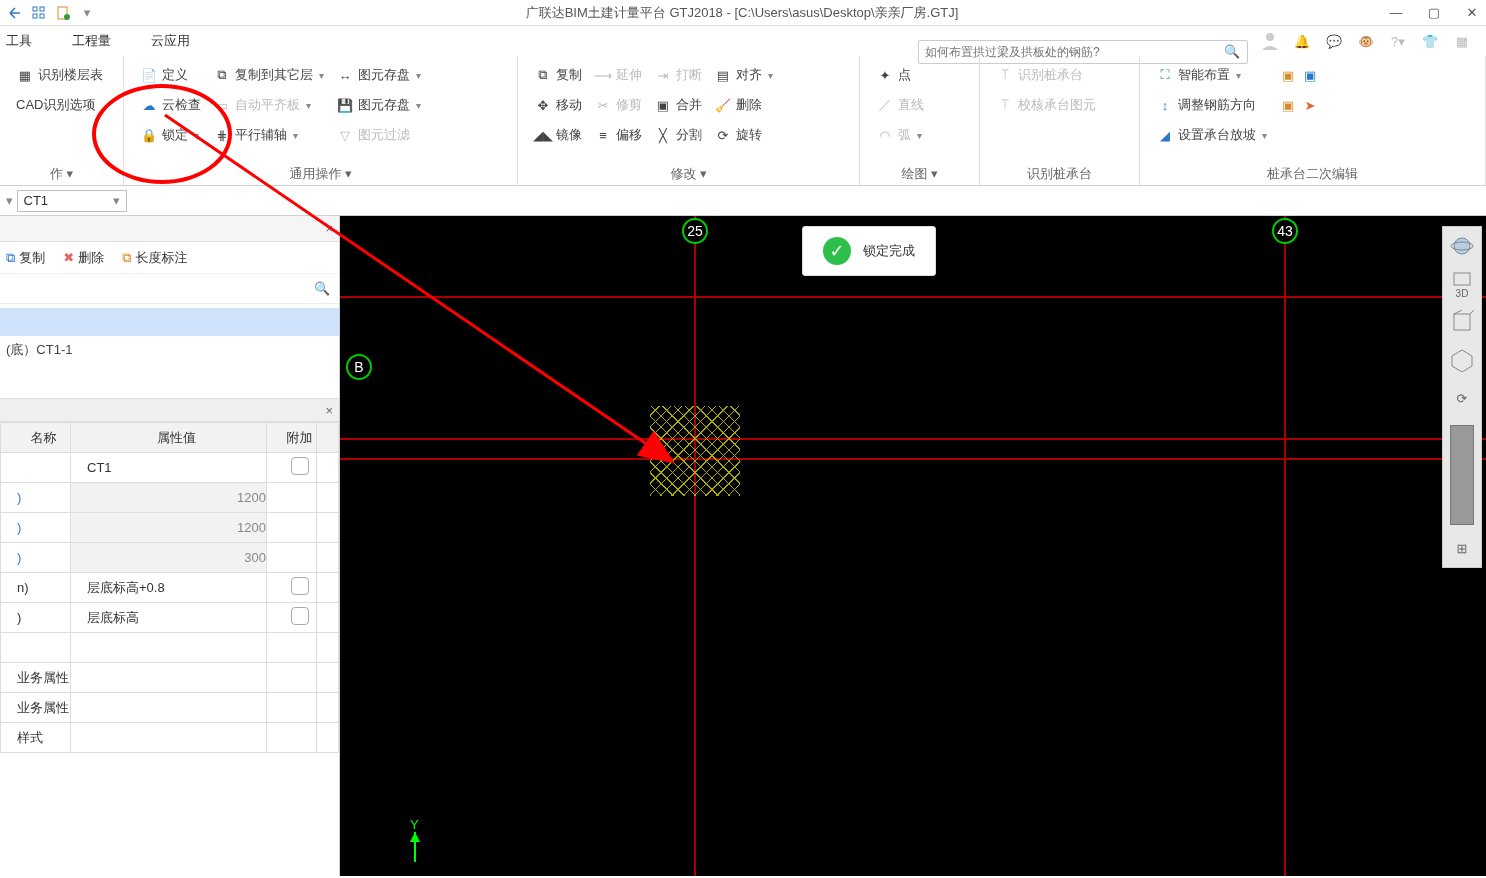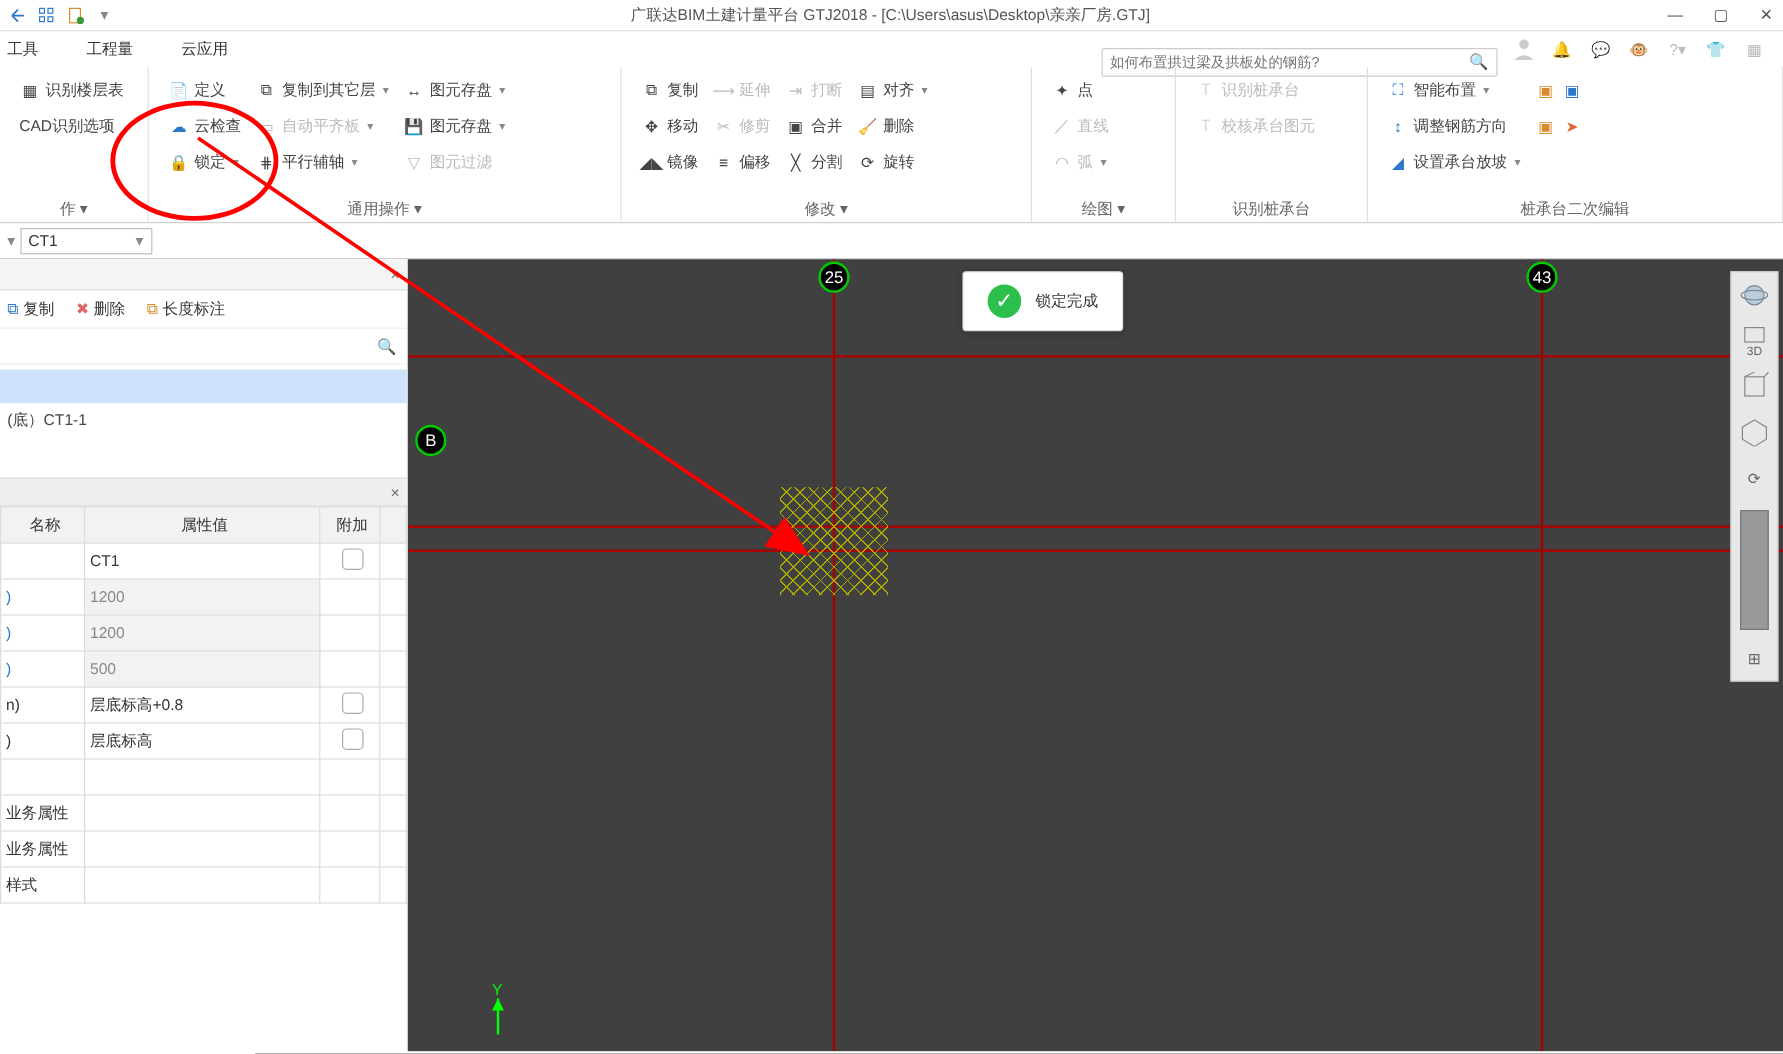--- a/index.html
+++ b/index.html
@@ -33,26 +33,26 @@
   .panel-close { color:#666; }
   .panel-toolbar { height:32px; display:flex; align-items:center; gap:18px; padding-left:6px; border-bottom:1px solid #eee;}
   .panel-toolbar .tb-item { display:flex; align-items:center; gap:4px; }
   .panel-search { height:30px; border-bottom:1px solid #eee; display:flex; align-items:center; padding:0 8px; justify-content:flex-end;}
   .panel-list { padding:4px 0; }
   .panel-list .item { height:28px; display:flex; align-items:center; padding-left:6px;}
   .panel-list .item.sel { background:#cfe2fb; }
   .panel-list .sub { padding-left:6px; color:#444; height:28px; display:flex; align-items:center;}
   .prop-header { height:24px; background:#efefef; border-top:1px solid #ddd; border-bottom:1px solid #ddd; display:flex; align-items:center; justify-content:flex-end; padding-right:6px;}
   .prop-table { width:100%; border-collapse:collapse; }
-  .prop-table th, .prop-table td { border:1px solid #ddd; font-size:13px; height:30px; text-align:left; padding-left:4px; }
+  .prop-table th, .prop-table td { border:1px solid #ddd; font-size:13px; height:30px; text-align:left; padding-left:16px; }
   .prop-table th { background:#f2f2f2; color:#333; font-weight:normal; text-align:center;}
-  .prop-table .ro { background:#f2f2f2; color:#888;}
+  .prop-table .ro { background:#f2f2f2; color:#888;text-align:right;}
   .prop-table .chk { text-align:center; }
   .prop-table .extra-chk { width:22px; text-align:center;}
-  .canvas { flex:1; background:#404040; position:relative; overflow:hidden;}
+  .canvas { flex:1; background:#000000; position:relative; overflow:hidden;}
   .gridline { position:absolute; background:#a00; }
   .vline { width:2px; height:100%; top:0; }
   .hline { height:2px; width:100%; left:0; }
   .grid-label { position:absolute; color:#fff; border:2px solid #0c0; border-radius:50%; width:26px; height:26px; display:flex; align-items:center; justify-content:center; font-size:14px; background:#000;}
   .hatch { position:absolute; width:90px; height:90px; background:
      repeating-linear-gradient(45deg, #aa0 0 1px, transparent 1px 8px),
      repeating-linear-gradient(-45deg, #aa0 0 1px, transparent 1px 8px);
   }
   .toast { position:absolute; background:#fff; border:1px solid #ddd; border-radius:3px; box-shadow:0 2px 6px rgba(0,0,0,.2); display:flex; align-items:center; gap:12px; padding:10px 20px;}
   .toast .check { width:28px; height:28px; border-radius:50%; background:#2dbf4b; color:#fff; display:flex; align-items:center; justify-content:center; font-size:18px;}
@@ -387,21 +387,21 @@
             <td></td>
           </tr>
       <tr>
             <td style="color:#2b78cb">)</td>
             <td class="ro">1200</td>
             <td></td>
             <td></td>
           </tr>
       <tr>
             <td style="color:#2b78cb">)</td>
-            <td class="ro">500</td>
+            <td class="ro">300</td>
             <td></td>
             <td></td>
           </tr>
       <tr>
             <td>n)</td>
             <td>层底标高+0.8</td>
             <td class="chk"><span class="checkbox"></span></td>
             <td></td>
           </tr>
       <tr>

